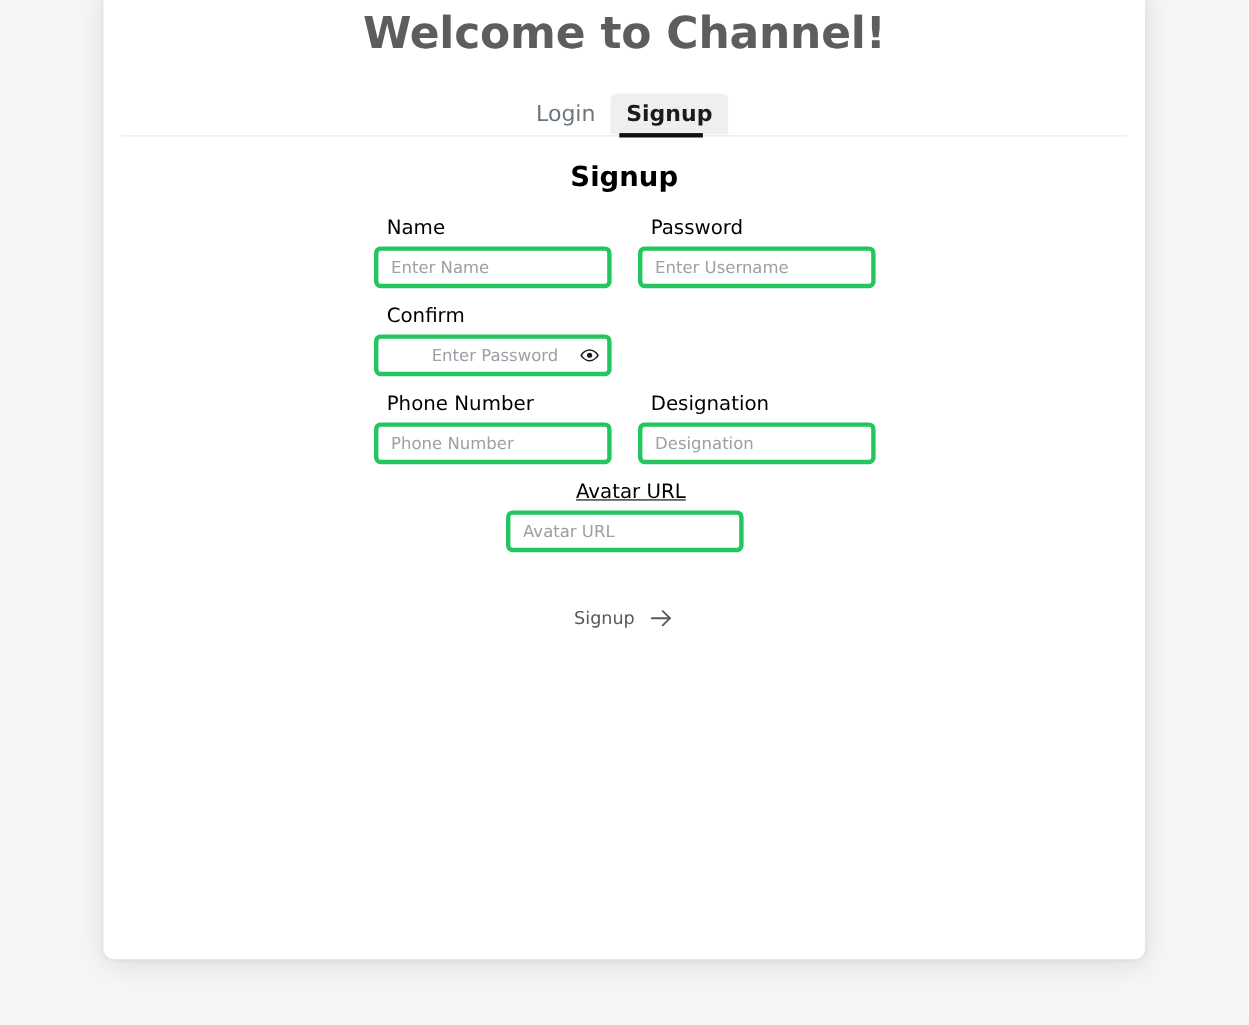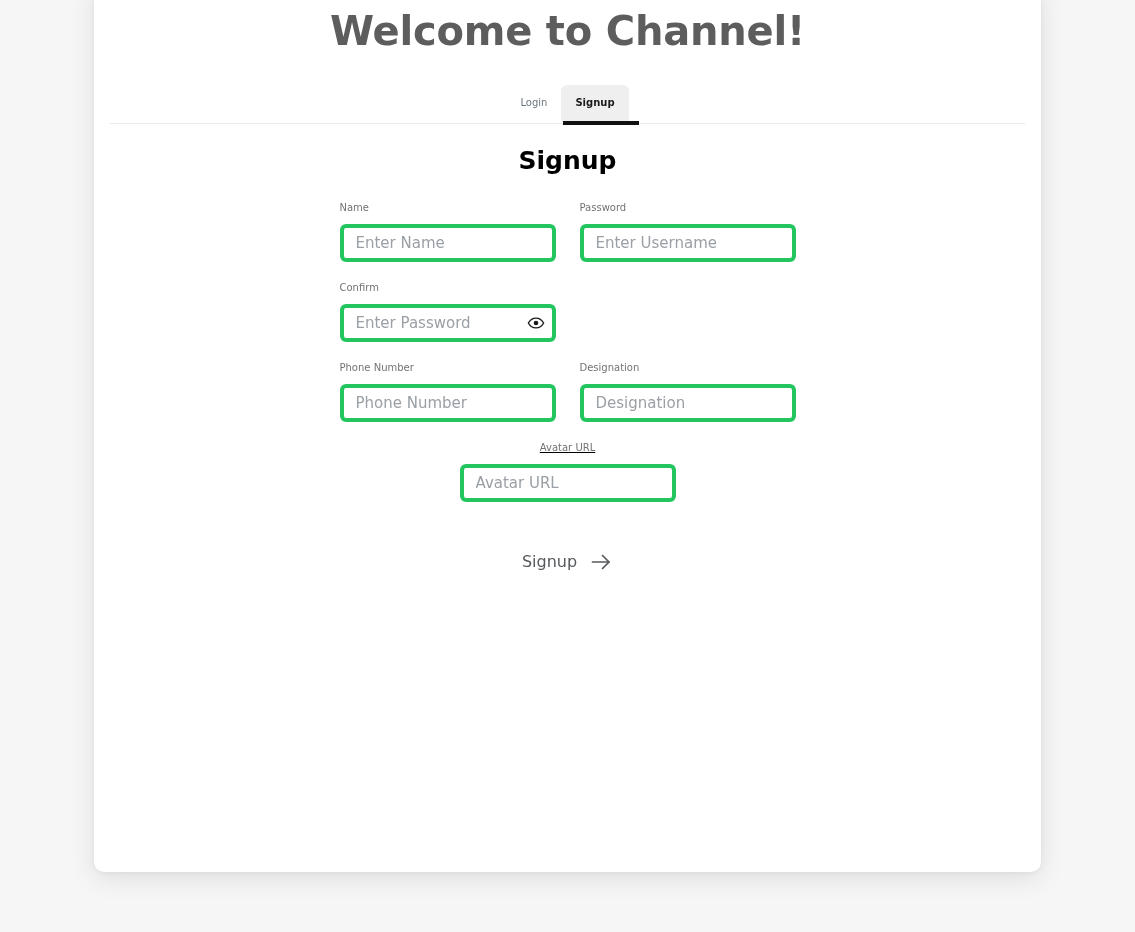--- a/index.html
+++ b/index.html
@@ -57,21 +57,21 @@
     margin-top: 14px;
     height: 48px;
   }
   .tabs {
     display: flex;
     justify-content: center;
     align-items: flex-end;
     height: 44px;
   }
   .tab {
-    font-size: 10px;
+    font-size: 20px;
     line-height: 18px;
     color: #6c757d;
     padding: 9px 14px 10px 14px;
     cursor: pointer;
     background: transparent;
     border: none;
     border-radius: 6px 6px 0 0;
     font-family: "DejaVu Sans", "Liberation Sans", sans-serif;
     position: relative;
     top: 2px;
@@ -124,24 +124,25 @@
   }
   .field {
     width: 216px;
   }
   .field.centered {
     margin: 0 auto;
     text-decoration: underline;
   }
   .field-label {
     display: block;
-    font-size: 10px;
+    font-size: 18px;
     line-height: 19px;
-    color: #737373;
+    color: #000000;
     margin-bottom: 7px;
+    margin-left: 12px;
   }
   .field.centered .field-label {
     text-align: center;
   }
   .input-shell {
     position: relative;
     width: 100%;
   }
   .text-input {
     width: 100%;
@@ -155,20 +156,21 @@
     border-radius: 6px;
     outline: none;
     font-family: "DejaVu Sans", "Liberation Sans", sans-serif;
   }
   .text-input::placeholder {
     color: #9aa0a6;
     opacity: 1;
   }
   .text-input.has-icon {
     padding-right: 44px;
+    text-align: right;
   }
   .eye-btn {
     position: absolute;
     right: 8px;
     top: 50%;
     transform: translateY(-50%);
     width: 24px;
     height: 24px;
     display: flex;
     align-items: center;

